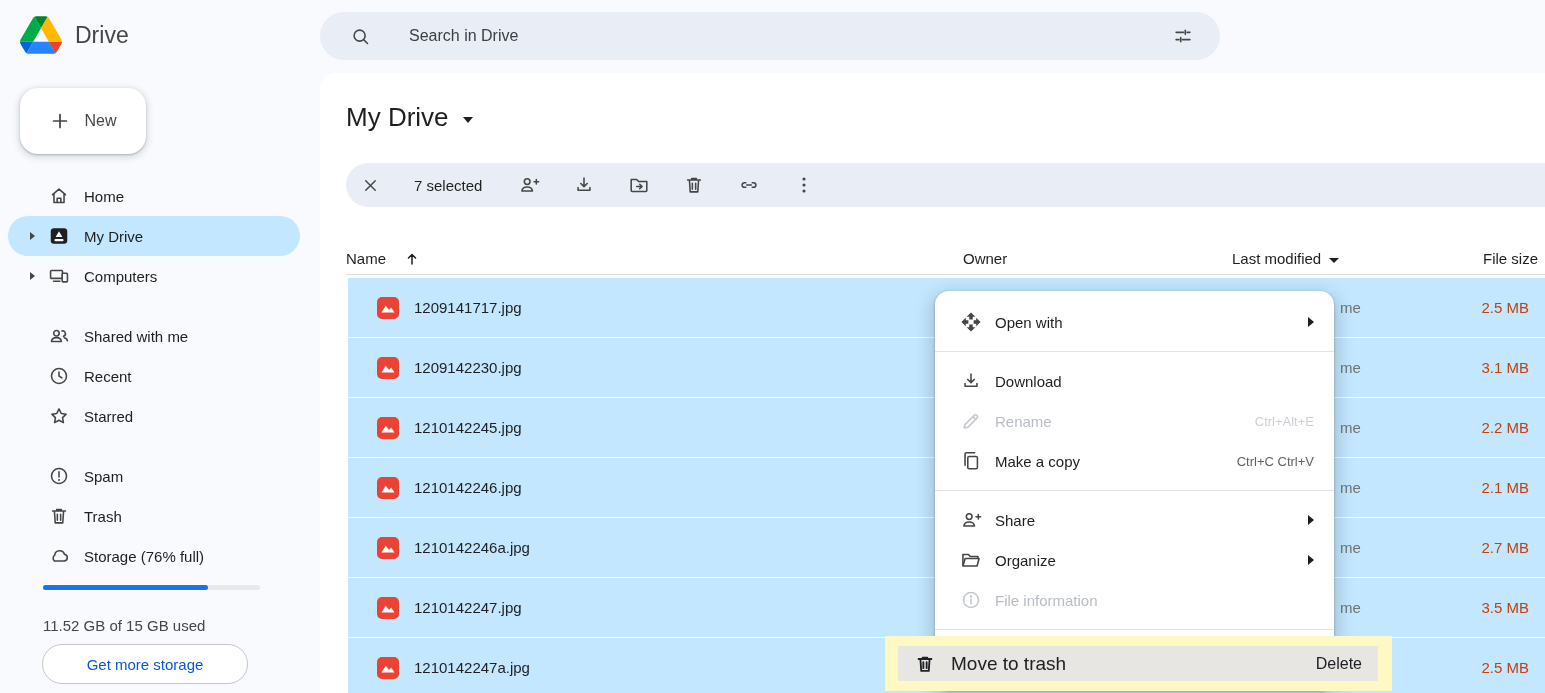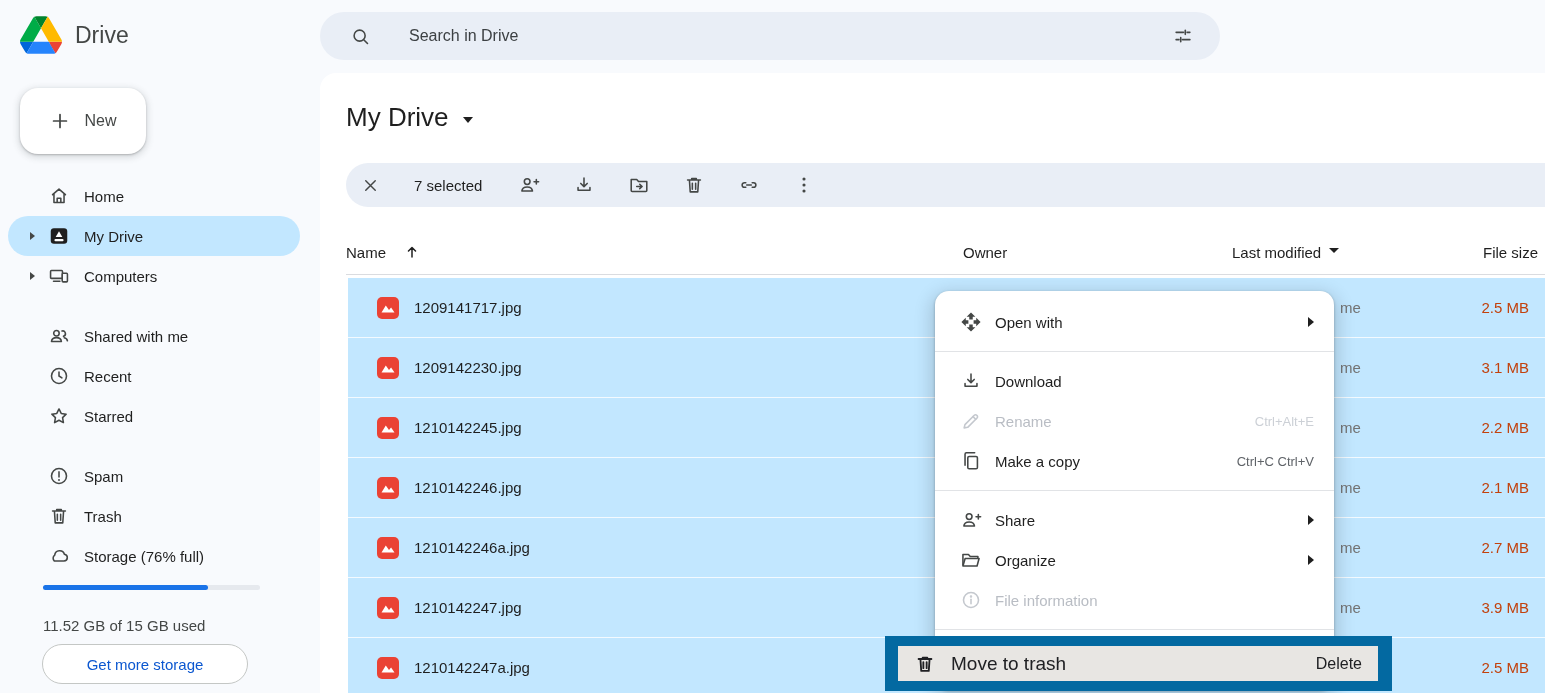--- a/index.html
+++ b/index.html
@@ -68,21 +68,21 @@
   .sel-toolbar {
     position:absolute; left:26px; top:90px; right:0; height:44px;
     background:#e9eef6; border-radius:22px 0 0 22px; display:flex; align-items:center;
   }
   .tb-close { margin-left:15px; width:19px; height:19px; color:#444746; cursor:pointer; }
   .tb-count { margin-left:34px; font-size:15px; font-weight:500; }
   .tb-ic { width:22px; height:22px; color:#444746; cursor:pointer; margin-left:33px; }
   .tb-ic.first { margin-left:36px; }
 
   .thead { position:absolute; left:26px; right:0; top:155px; height:47px; border-bottom:1px solid #dadce0; font-size:15px; font-weight:500; }
-  .thead > div { position:absolute; top:16px; display:flex; align-items:flex-start; gap:8px; cursor:pointer; }
+  .thead > div { position:absolute; top:22px; display:flex; align-items:center; gap:8px; cursor:pointer; }
   .h-name { left:0; }
   .h-arrow { width:16px; height:16px; color:#1f1f1f; margin-left:10px; }
   .h-owner { left:617px; }
   .h-mod { left:886px; }
   .h-size { left:1137px; }
 
   .rows { position:absolute; left:28px; right:0; top:205px; height:460px; }
   .row {
     position:absolute; left:0; right:0; height:60px; background:#c2e7ff;
     border-bottom:1px solid rgba(255,255,255,.8); cursor:pointer;
@@ -103,21 +103,21 @@
   .mi-label { margin-left:13px; }
   .shortcut { position:absolute; right:20px; font-size:13px; color:#5f6368; }
   .subarrow { position:absolute; right:20px; width:0; height:0;
     border-left:6px solid #1f1f1f; border-top:5px solid transparent; border-bottom:5px solid transparent; }
   .ctx-item.disabled { color:#b9bdc4; cursor:default; }
   .ctx-item.disabled .mi { color:#c4c8ce; }
   .ctx-item.disabled .shortcut { color:#ccd0d6; }
   .ctx-divider { height:1px; background:#e1e3e6; margin:9px 0; }
 
   
-  .hl-box { position:absolute; left:885px; top:636px; width:507px; height:55px; background:#0369a1; z-index:6; }
+  .hl-box { position:absolute; left:885px; top:636px; width:507px; height:55px; background:#fef9c3; z-index:6; }
   .hl-row { position:absolute; left:13px; top:10px; width:480px; height:35px; background:#e8e6e3;
     display:flex; align-items:center; cursor:pointer; }
   .hl-ic { width:22px; height:22px; margin-left:16px; color:#202124; }
   .hl-label { margin-left:15px; font-size:19px; color:#202124; }
   .hl-shortcut { margin-left:auto; margin-right:16px; font-size:16px; color:#202124; }
 </style>
 </head>
 <body>
 
 <div class="sidebar">
@@ -341,21 +341,21 @@
       <span class="f-size">2.7 MB</span>
     </div>
     <div class="row" style="top:300px">
       <span class="file-badge">
           <svg viewBox="0 0 22 22">
             <path d="M4.5 15.5 8.8 8.6l3.2 4.5 2.1-2.7 3.4 5.1z" fill="#fff"></path>
           </svg>
         </span>
       <span class="f-name">1210142247.jpg</span>
       <span class="f-me">me</span>
-      <span class="f-size">3.9 MB</span>
+      <span class="f-size">3.5 MB</span>
     </div>
     <div class="row" style="top:360px">
       <span class="file-badge">
           <svg viewBox="0 0 22 22">
             <path d="M4.5 15.5 8.8 8.6l3.2 4.5 2.1-2.7 3.4 5.1z" fill="#fff"></path>
           </svg>
         </span>
       <span class="f-name">1210142247a.jpg</span>
       <span class="f-me">me</span>
       <span class="f-size">2.5 MB</span>

